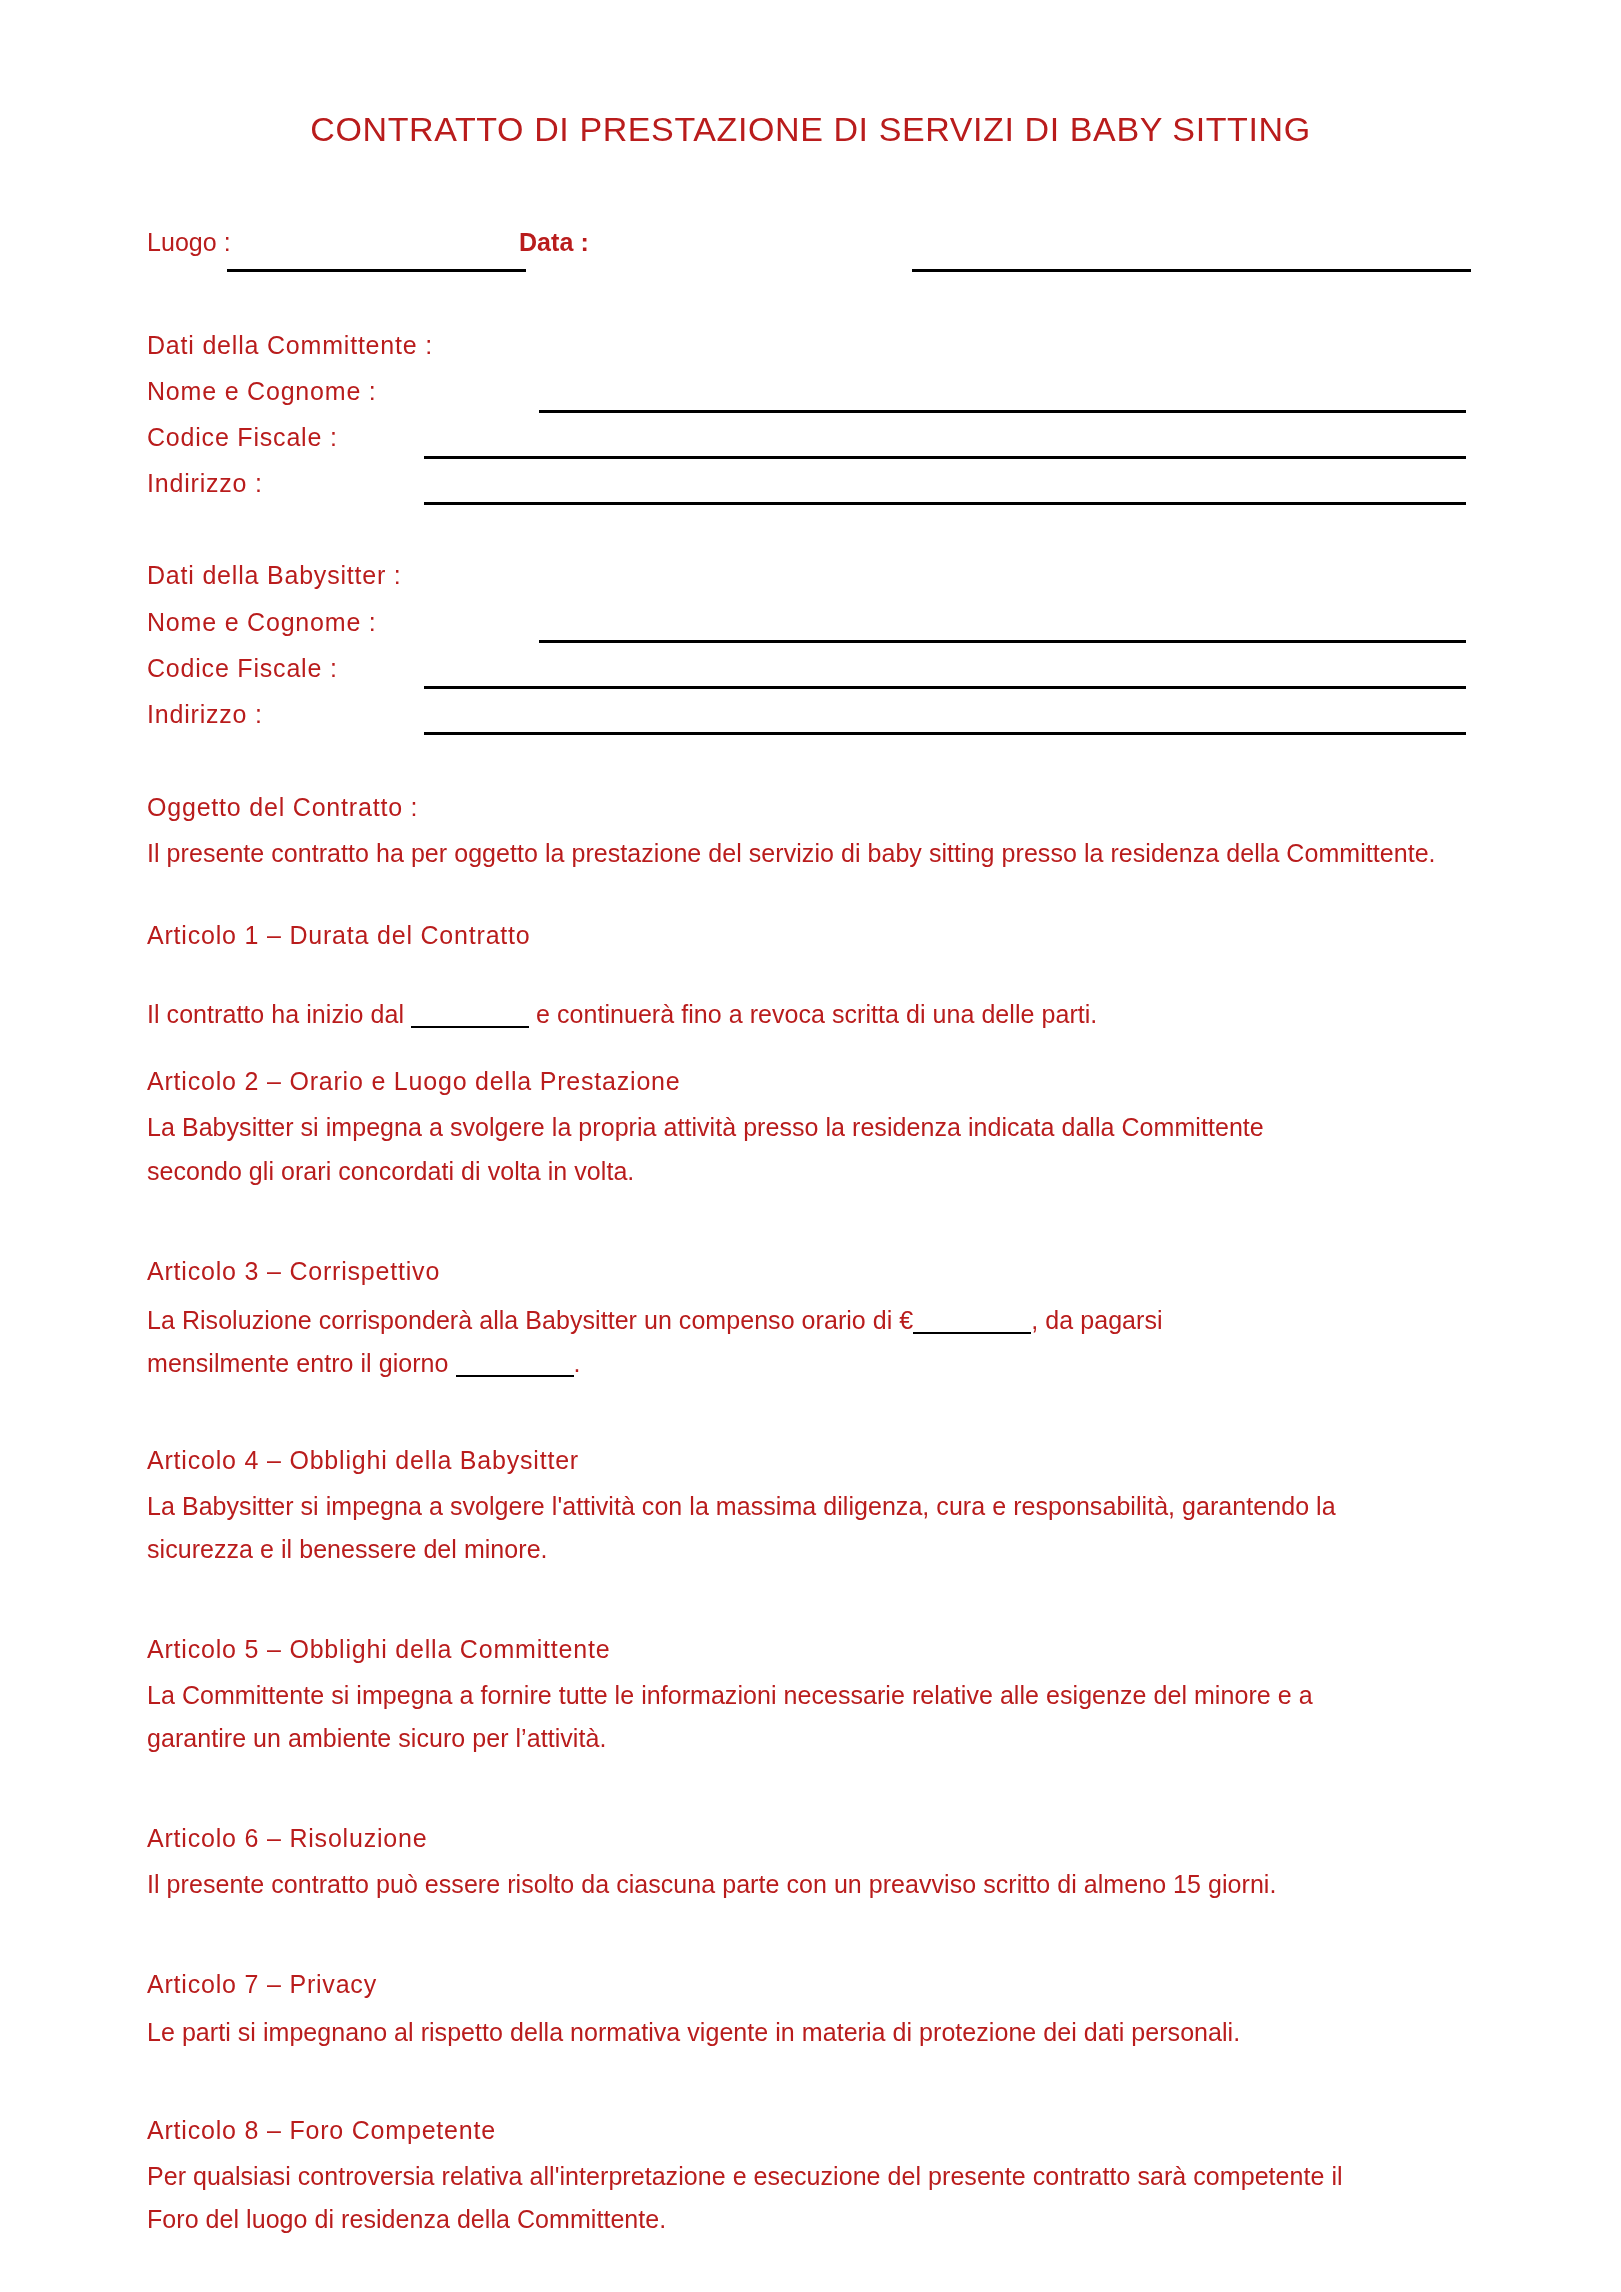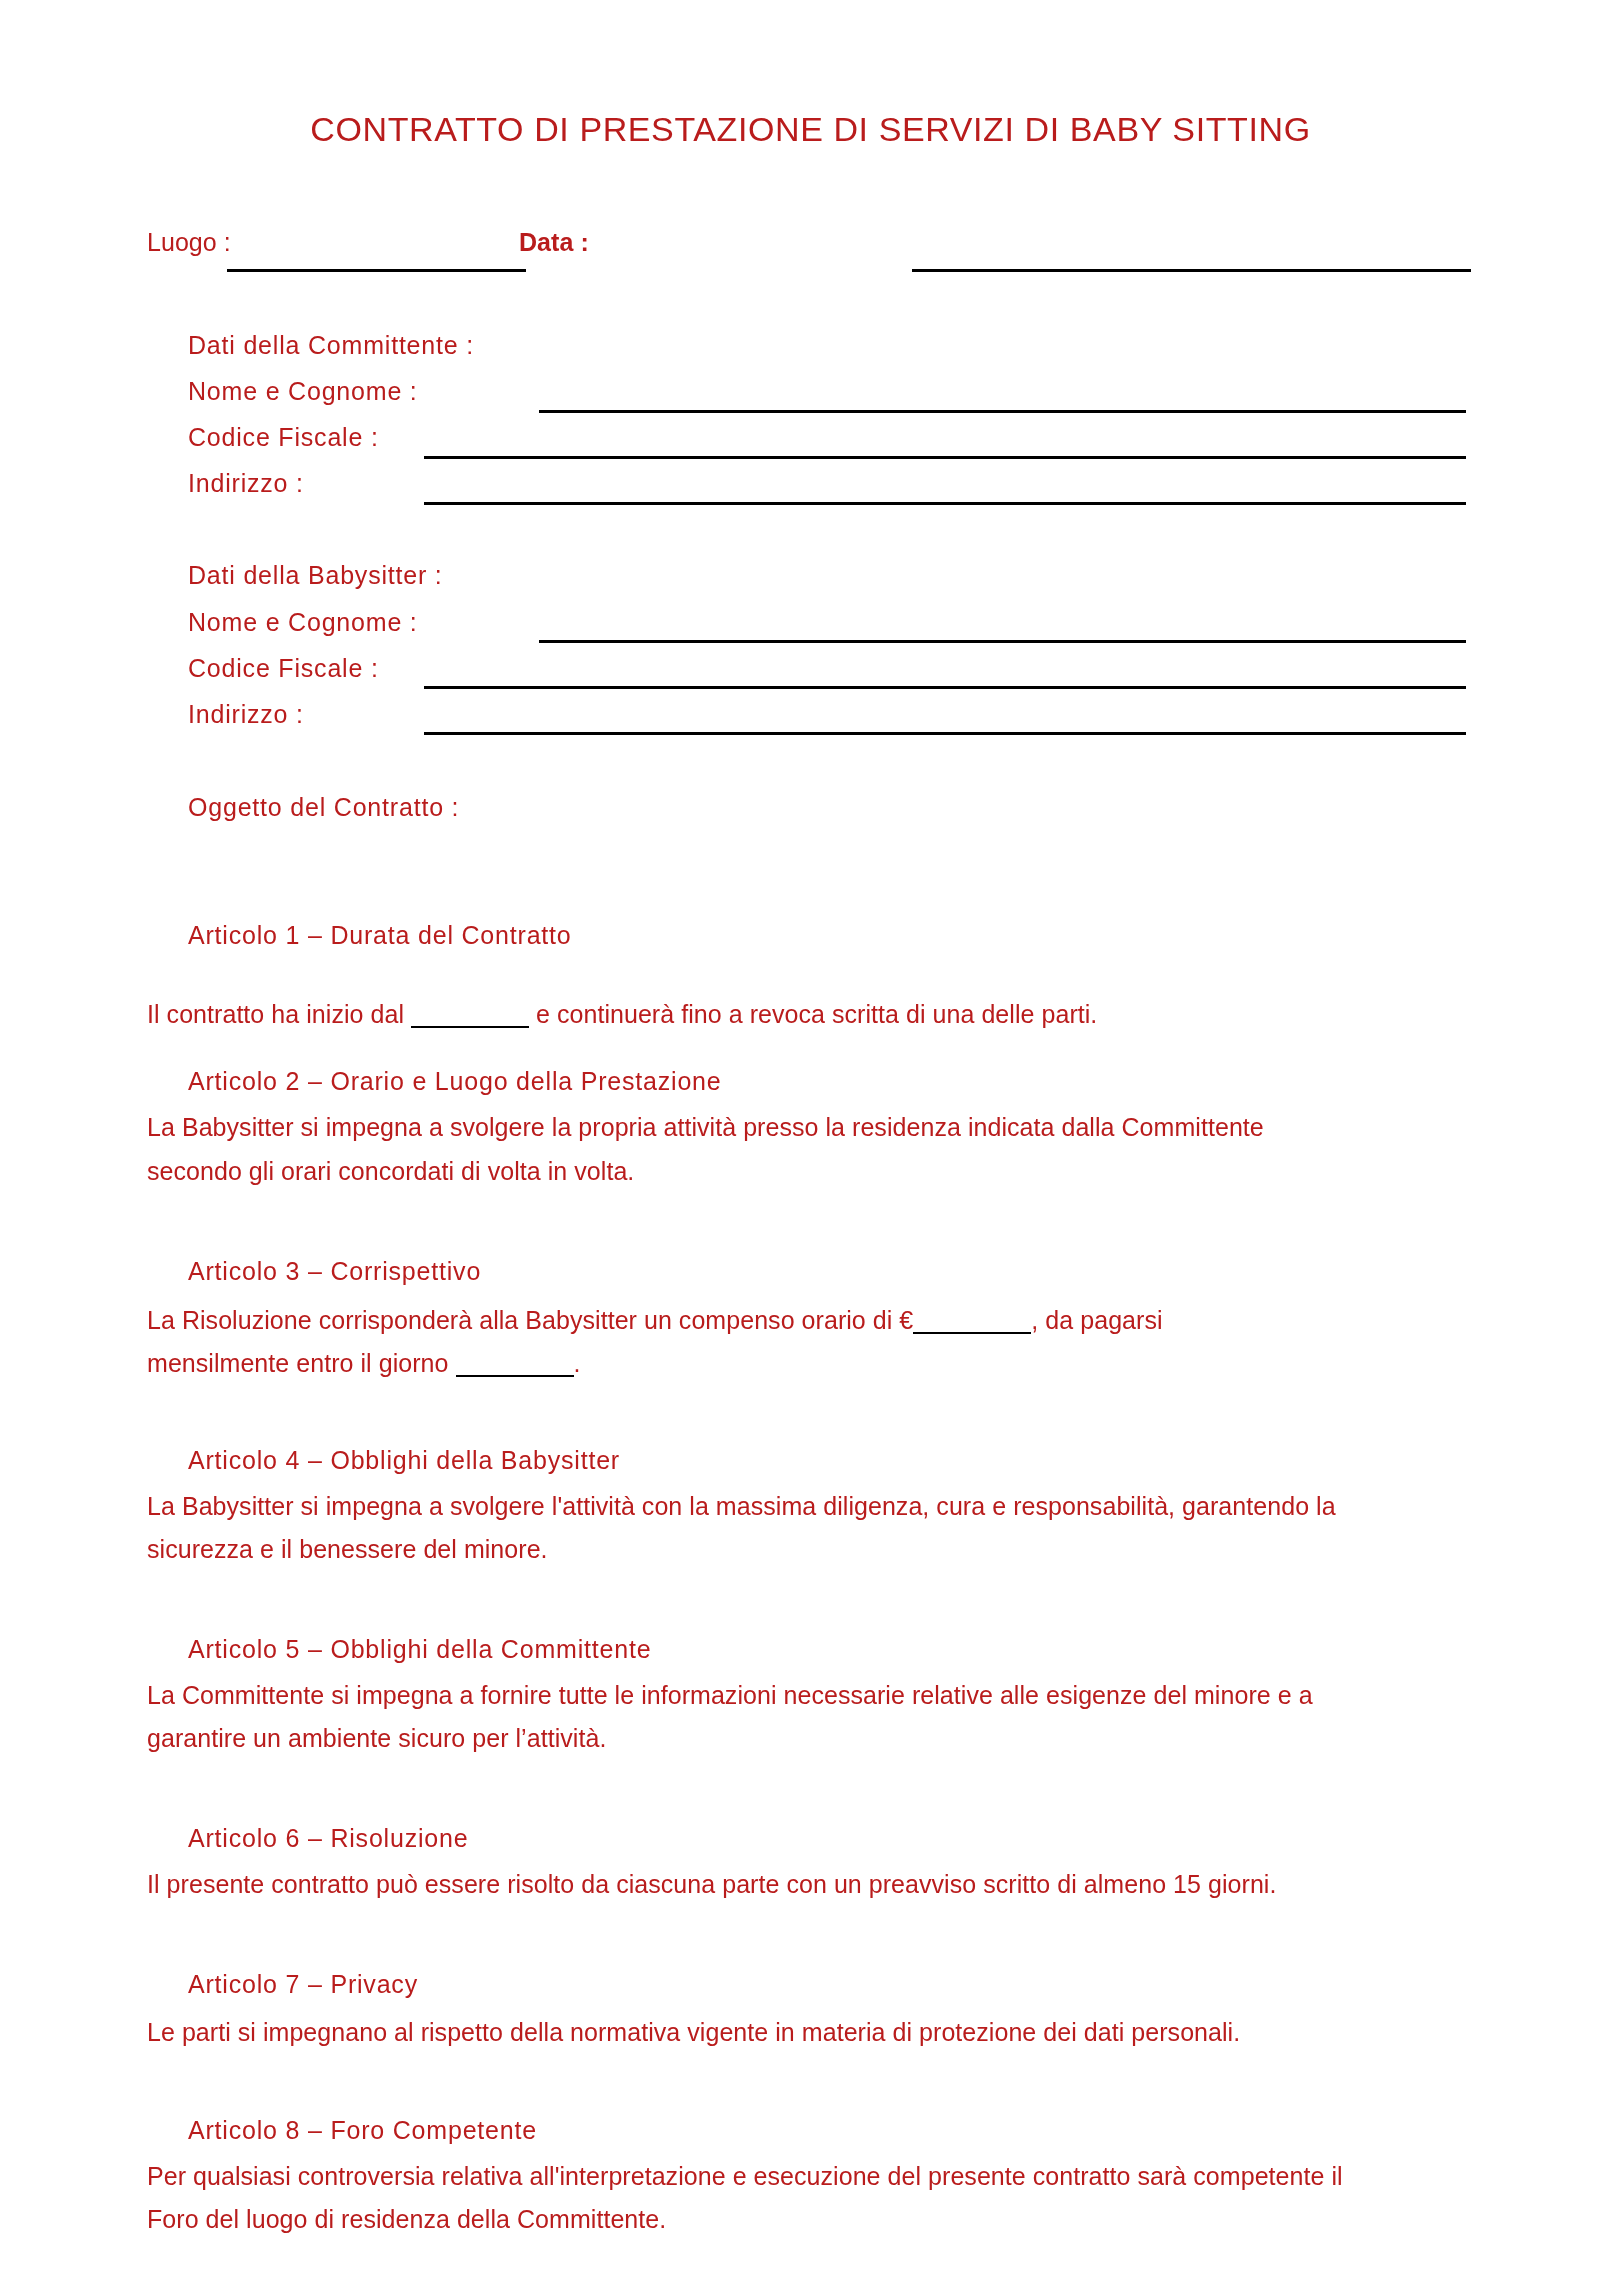--- a/index.html
+++ b/index.html
@@ -34,21 +34,20 @@
 
   
   .t {
     position: absolute;
     font-size: 25px;
     line-height: 29px;
     white-space: nowrap;
   }
   .t.heading {
     letter-spacing: 0.8px;
-    margin-left: 41px;
   }
   .t.body {
     letter-spacing: 0.05px;
   }
 
   
   .rule {
     position: absolute;
     height: 0;
     border-top: 3.4px solid #000000;
@@ -91,20 +90,21 @@
   <div class="t heading" style="left:147px; top:608px;">Nome e Cognome :</div>
   <div class="rule" style="left:539px; top:640px; width:927px;"></div>
 
   <div class="t heading" style="left:147px; top:654px;">Codice Fiscale :</div>
   <div class="rule" style="left:424px; top:686px; width:1042px;"></div>
 
   <div class="t heading" style="left:147px; top:700px;">Indirizzo :</div>
   <div class="rule" style="left:424px; top:732px; width:1042px;"></div>
 
   <div class="t heading" style="left:147px; top:793px;">Oggetto del Contratto :</div>
+  <div class="t body" style="left:147px; top:839px;">Il presente contratto ha per oggetto la prestazione del servizio di baby sitting presso la residenza della Committente.</div>
 
   <div id="articles-container">
       <div class="t heading" style="left: 147px; top: 921px;">Articolo 1 – Durata del Contratto</div>
       <div class="t body" style="left: 147px; top: 967px; margin-top: 30px;"><span>Il contratto ha inizio dal </span><span class="blank w-med">&nbsp;</span><span> e continuerà fino a revoca scritta di una delle parti.</span></div>
       <div class="t heading" style="left: 147px; top: 1067px;">Articolo 2 – Orario e Luogo della Prestazione</div>
       <div class="t body" style="left: 147px; top: 1113px;"><span>La Babysitter si impegna a svolgere la propria attività presso la residenza indicata dalla Committente</span></div>
       <div class="t body" style="left: 147px; top: 1157px;"><span>secondo gli orari concordati di volta in volta.</span></div>
       <div class="t heading" style="left: 147px; top: 1257px;">Articolo 3 – Corrispettivo</div>
       <div class="t body" style="left: 147px; top: 1303px;"><span>La Risoluzione corrisponderà alla Babysitter un compenso orario di €</span><span class="blank w-med">&nbsp;</span><span>, da pagarsi</span></div>
       <div class="t body" style="left: 147px; top: 1346px;"><span>mensilmente entro il giorno </span><span class="blank w-med">&nbsp;</span><span>.</span></div>

